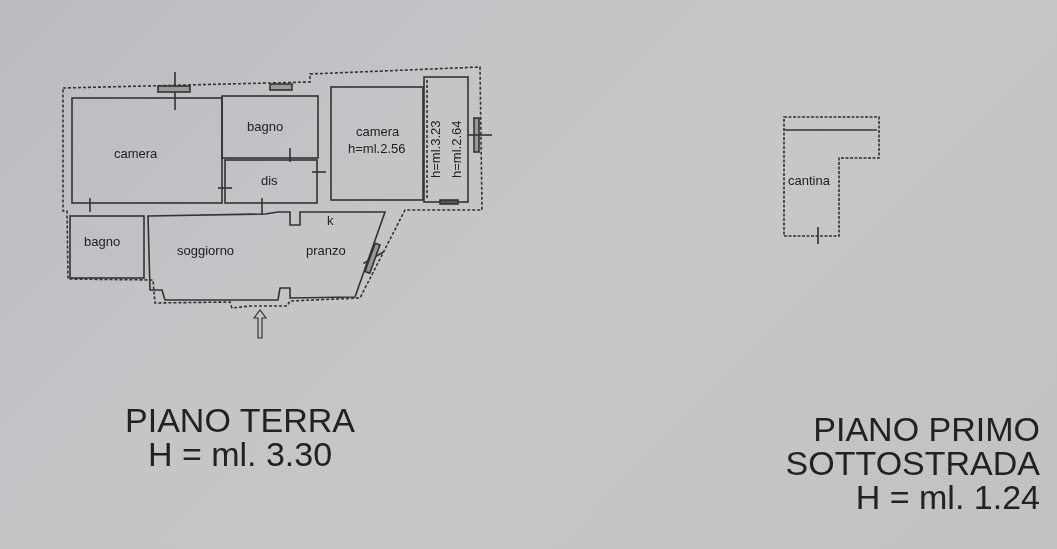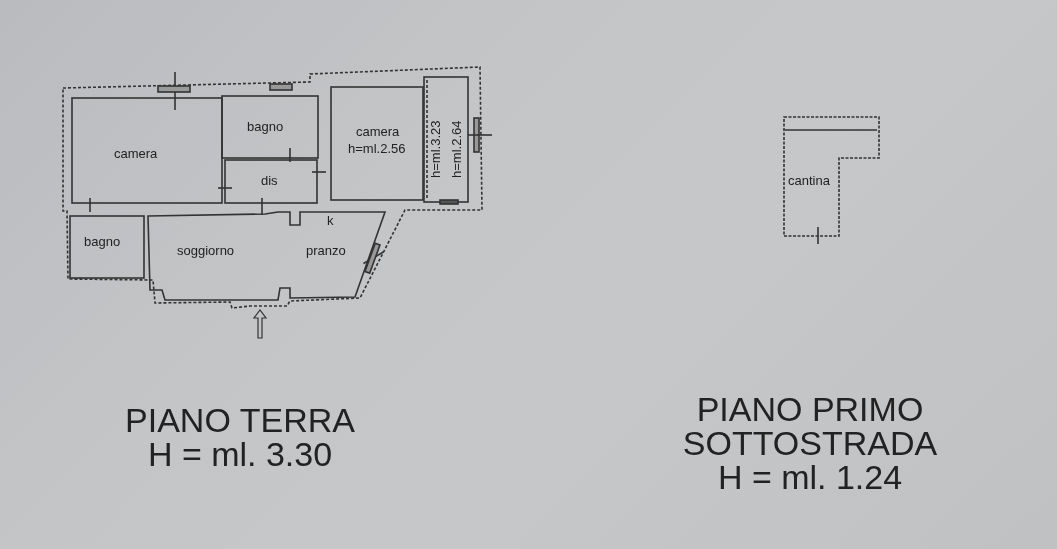--- a/index.html
+++ b/index.html
@@ -66,16 +66,16 @@
     <text x="0" y="0" transform="translate(440,178) rotate(-90)">h=ml.3.23</text>
     <text x="0" y="0" transform="translate(461,178) rotate(-90)">h=ml.2.64</text>
     <text x="788" y="185">cantina</text>
   </g>
 </svg>
 
 <div class="title" style="left:100px;top:403px;width:280px;">
   <div>PIANO TERRA</div>
   <div>H = ml. 3.30</div>
 </div>
-<div class="title" style="left:580px;top:392px;width:460px;">
+<div class="title" style="left:580px;top:412px;width:460px;text-align:right;">
   <div>PIANO PRIMO SOTTOSTRADA</div>
   <div>H = ml. 1.24</div>
 </div>
 
 </body></html>

